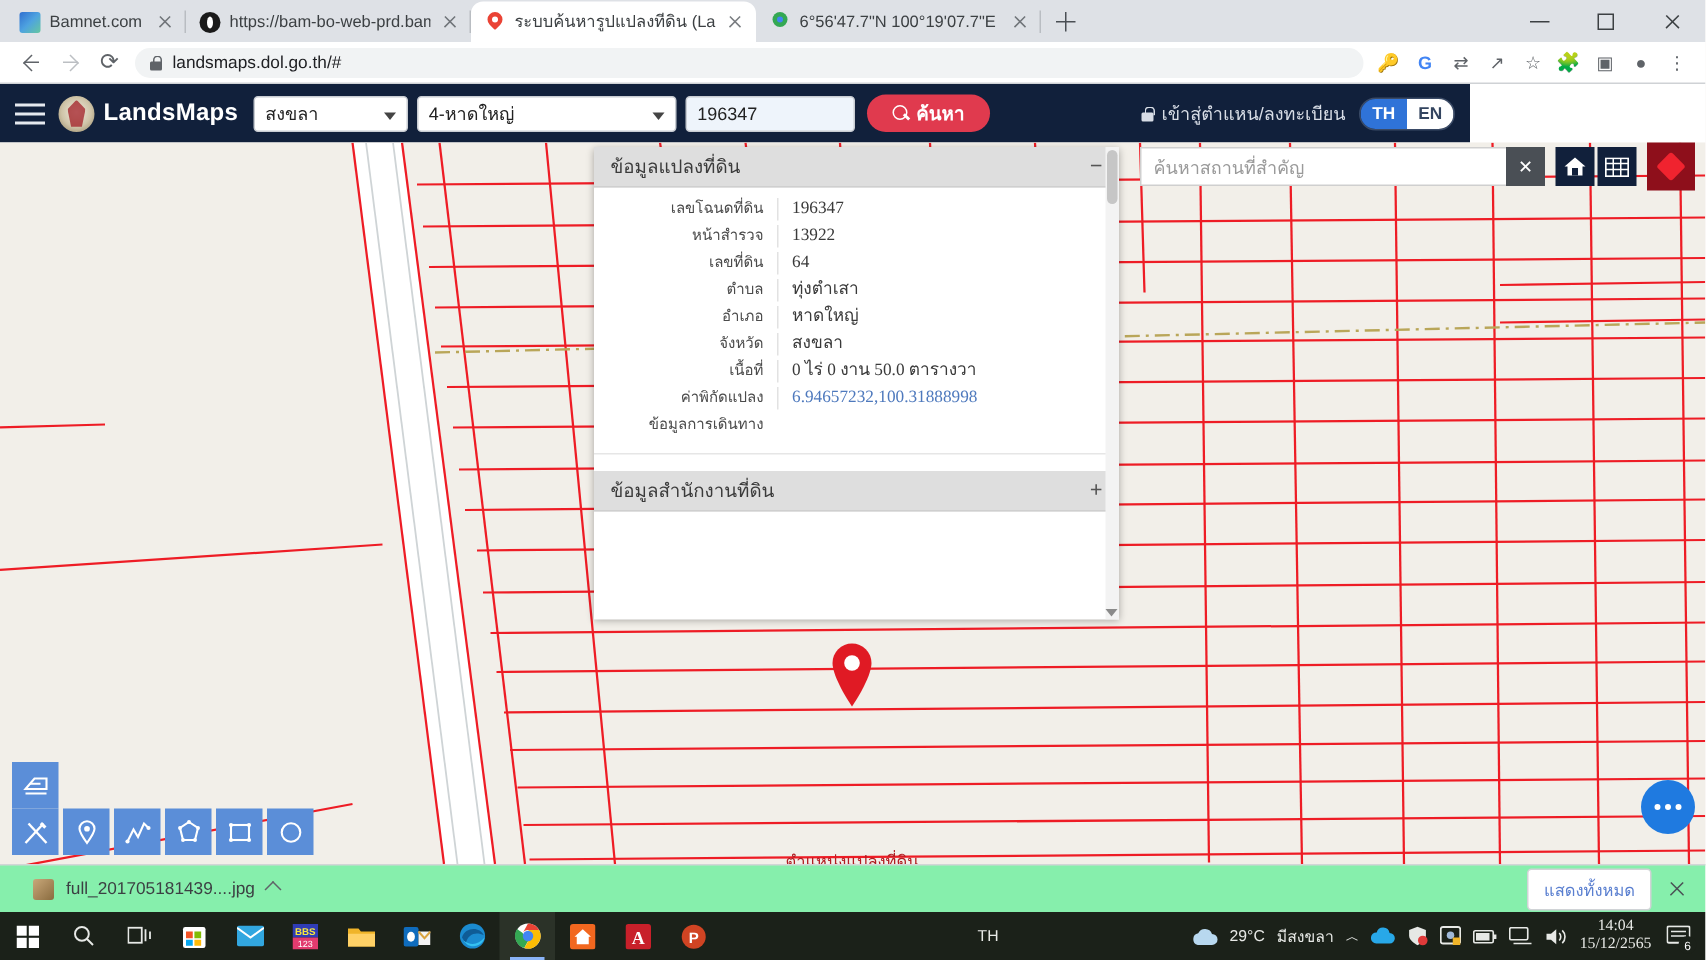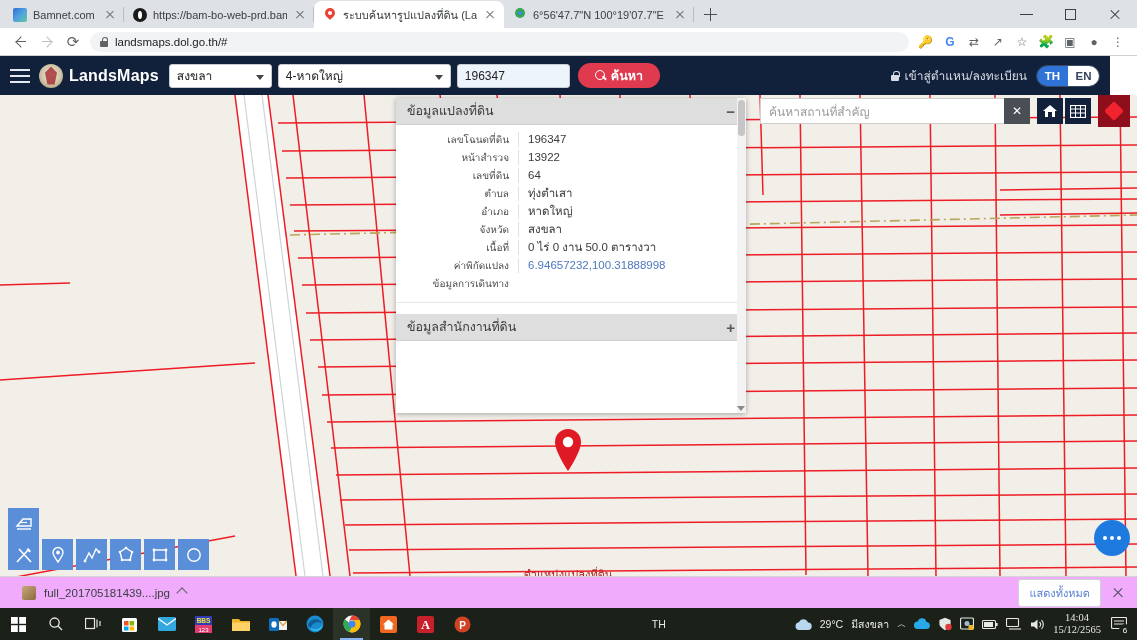--- a/index.html
+++ b/index.html
@@ -121,21 +121,21 @@
   .lock::after {
     content: ""; position: absolute; left: 1.8px; top: 0.5px; width: 4.4px; height: 5px;
     border: 1.3px solid #5f6368; border-bottom: none; border-radius: 3px 3px 0 0;
   }
   .tbicons { display: flex; align-items: center; gap: 2px; }
   .tbi { width: 22px; height: 22px; position: relative; font-size: 12px; color: #5f6368;
          text-align: center; line-height: 22px; }
 
   
   .appheader {
-    position: absolute; left: 0; top: 56px; width: 1110px; height: 39px;
+    position: absolute; left: 0; top: 56px; width: 980px; height: 39px;
     background: #11203b; display: flex; align-items: center; padding: 16px 10px;
   }
   .hamburger { width: 20px; height: 14px; flex: 0 0 20px; margin-right: 9px; position: relative; }
   .hamburger i { position: absolute; left: 0; width: 20px; height: 2px; background: #e6e9ef; }
   .hamburger i:nth-child(1) { top: 0; }
   .hamburger i:nth-child(2) { top: 6px; }
   .hamburger i:nth-child(3) { top: 12px; }
   .emblem {
     width: 24px; height: 24px; border-radius: 50%; flex: 0 0 24px;
     background: radial-gradient(circle at 50% 45%, #f0ece0 0%, #cfc4a8 55%, #8e7f5e 100%);
@@ -200,21 +200,21 @@
   .lang-off { background: #fff; color: #33445f; }
 
   
   .mapwrap { position: absolute; left: 0; top: 95px; width: 1137px; height: 481px; overflow: hidden; background: #f2efe9; }
   .mapsvg { position: absolute; left: 0; top: 0; }
 
   
   .panel {
     position: absolute; left: 396px; top: 98px; width: 350px; height: 315px;
     background: #fff; box-shadow: 0 1px 5px rgba(0,0,0,.32);
-    font-size: 12px; color: #333; overflow: hidden;
+    font-size: 12px; color: #333; overflow: hidden; font-family: Liberation Serif, serif;
   }
   .panel-scroll { position: absolute; right: 0; top: 0; width: 9px; height: 315px; background: #f3f3f3; }
   .panel-thumb { position: absolute; right: 1px; top: 2px; width: 7px; height: 36px; background: #c6c6c6; border-radius: 4px; }
   .panel-arrow { position: absolute; right: 1.5px; bottom: 2px; width: 0; height: 0;
     border-left: 4px solid transparent; border-right: 4px solid transparent; border-top: 5px solid #8a8a8a; }
   .sect-head {
     height: 27px; background: #dedede; border-bottom: 1px solid #cfcfcf;
     display: flex; align-items: center; padding: 0 11px; font-size: 12.5px; color: #3b3b3b;
   }
   .sect-head .sign { margin-left: auto; font-size: 15px; color: #555; line-height: 1; font-weight: bold; }
@@ -267,21 +267,21 @@
   }
   .toolrow { position: absolute; left: 8px; top: 539px; display: flex; }
   .tool {
     width: 31px; height: 31px; background: #5b8ed8; display: flex;
     align-items: center; justify-content: center; margin-right: 3px;
   }
 
   
   .shelf {
     position: absolute; left: 0; top: 576px; width: 1137px; height: 32px;
-    background: #f0abfc; border-top: 1px solid #d3d5d7; display: flex; align-items: center;
+    background: #86efac; border-top: 1px solid #d3d5d7; display: flex; align-items: center;
   }
   .dlitem {
     margin-left: 12px; height: 24px; display: flex; align-items: center; gap: 8px;
     padding: 0 10px; font-size: 11.5px; color: #3c4043;
   }
   .dlthumb { width: 14px; height: 14px; background: linear-gradient(135deg,#c9a87a,#8a6b3f); border-radius: 2px; }
   .chev-up { width: 8px; height: 8px; border-left: 1.3px solid #5f6368; border-top: 1.3px solid #5f6368; transform: rotate(45deg); }
   .shelf-right { margin-left: auto; display: flex; align-items: center; gap: 10px; padding-right: 12px; }
   .showall {
     border: 1px solid #d0d3d6; background: #fff; color: #5a7fd0; font-size: 11px;

